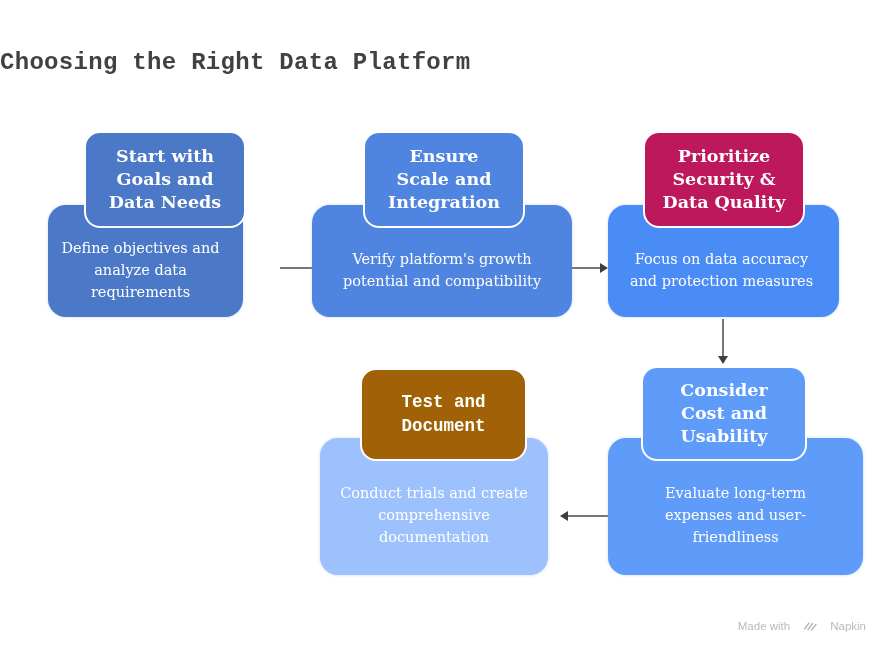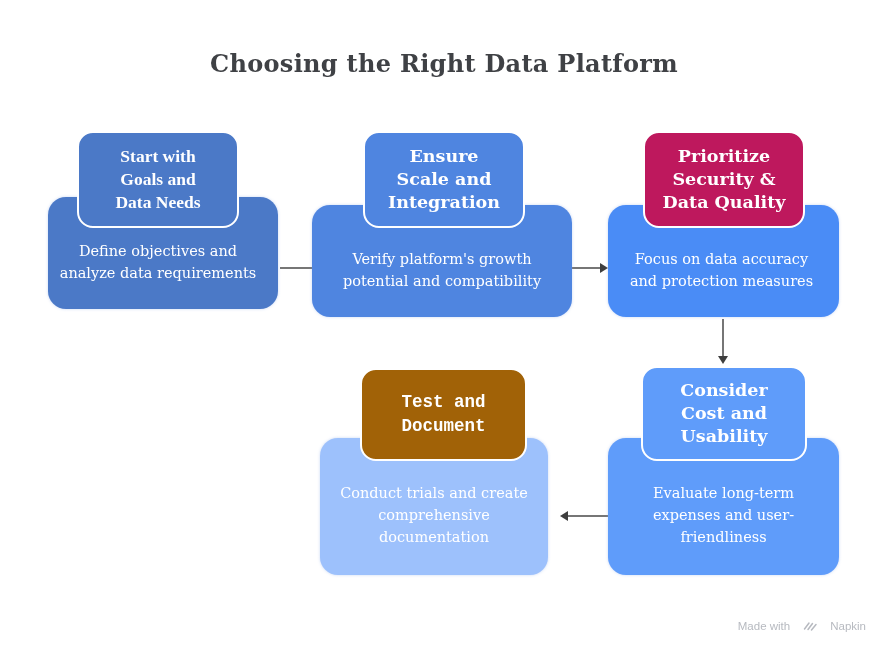--- a/index.html
+++ b/index.html
@@ -2,44 +2,44 @@
 <html><head>
 <meta charset="utf-8">
 <style>
   html,body { margin:0; padding:0; background:#ffffff; }
   .canvas {
     position:relative; width:888px; height:648px; background:#ffffff;
     font-family:"DejaVu Serif","Liberation Serif",serif; overflow:hidden;
   }
   .page-title {
     position:absolute; top:49px; left:0; width:100%;
-    text-align:center; font-size:24px; font-weight:bold;
-    color:var(--title-color,#3f4145); letter-spacing:0.3px;
+    text-align:left; font-size:24px; font-weight:bold;
+    color:var(--title-color,#3f4145); letter-spacing:0.3px;font-family:Liberation Mono, monospace;
   }
   .card-body {
     position:absolute; border-radius:18px; color:#ffffff;
     display:flex; align-items:center; justify-content:center;
     text-align:center; font-size:14.5px; line-height:1.5;
     box-sizing:border-box; z-index:1; white-space:pre-line;
     box-shadow:0 0 3px rgba(130,165,230,0.45);
   }
   .card-header {
     position:absolute; border-radius:16px; border:2px solid #ffffff;
     color:#ffffff; display:flex; align-items:center; justify-content:center;
     text-align:center; font-weight:bold; font-size:17.5px; line-height:1.32;
     box-sizing:border-box; z-index:2; white-space:pre-line;
   }
   
-  .card1 .card-body  { left:48px;  top:197px; width:230px; height:112px; padding:20px 18px 0 8px; }
-  .card1 .card-header{ left:77px;  top:131px; width:162px; height:97px;font-family:Liberation Serif, serif; }
+  .card1 .card-body  { left:48px;  top:205px; width:195px; height:112px; padding:20px 18px 0 8px; }
+  .card1 .card-header{ left:84px;  top:131px; width:162px; height:97px; }
   .card2 .card-body  { left:312px; top:205px; width:260px; height:112px; padding:20px 6px 0 6px; }
   .card2 .card-header{ left:363px; top:131px; width:162px; height:97px; }
   .card3 .card-body  { left:608px; top:205px; width:231px; height:112px; padding:20px 12px 0 8px; }
   .card3 .card-header{ left:643px; top:131px; width:162px; height:97px; }
-  .card4 .card-body  { left:608px; top:438px; width:231px; height:137px; padding:19px 10px 0 10px; }
+  .card4 .card-body  { left:608px; top:438px; width:255px; height:137px; padding:19px 10px 0 10px; }
   .card4 .card-header{ left:641px; top:366px; width:166px; height:95px; }
   .card5 .card-body  { left:320px; top:438px; width:228px; height:137px; padding:19px 8px 0 8px; }
   .card5 .card-header{ left:360px; top:368px; width:167px; height:93px; }
   
   .arrow { position:absolute; z-index:0; }
   .arrow line    { stroke:var(--arrow-line,#767676); stroke-width:2; }
   .arrow polygon { fill:var(--arrow-head,#3e3e3e); }
   .a1 { left:280px; top:261px; }
   .a2 { left:560px; top:261px; }
   .a3 { left:716px; top:319px; }

